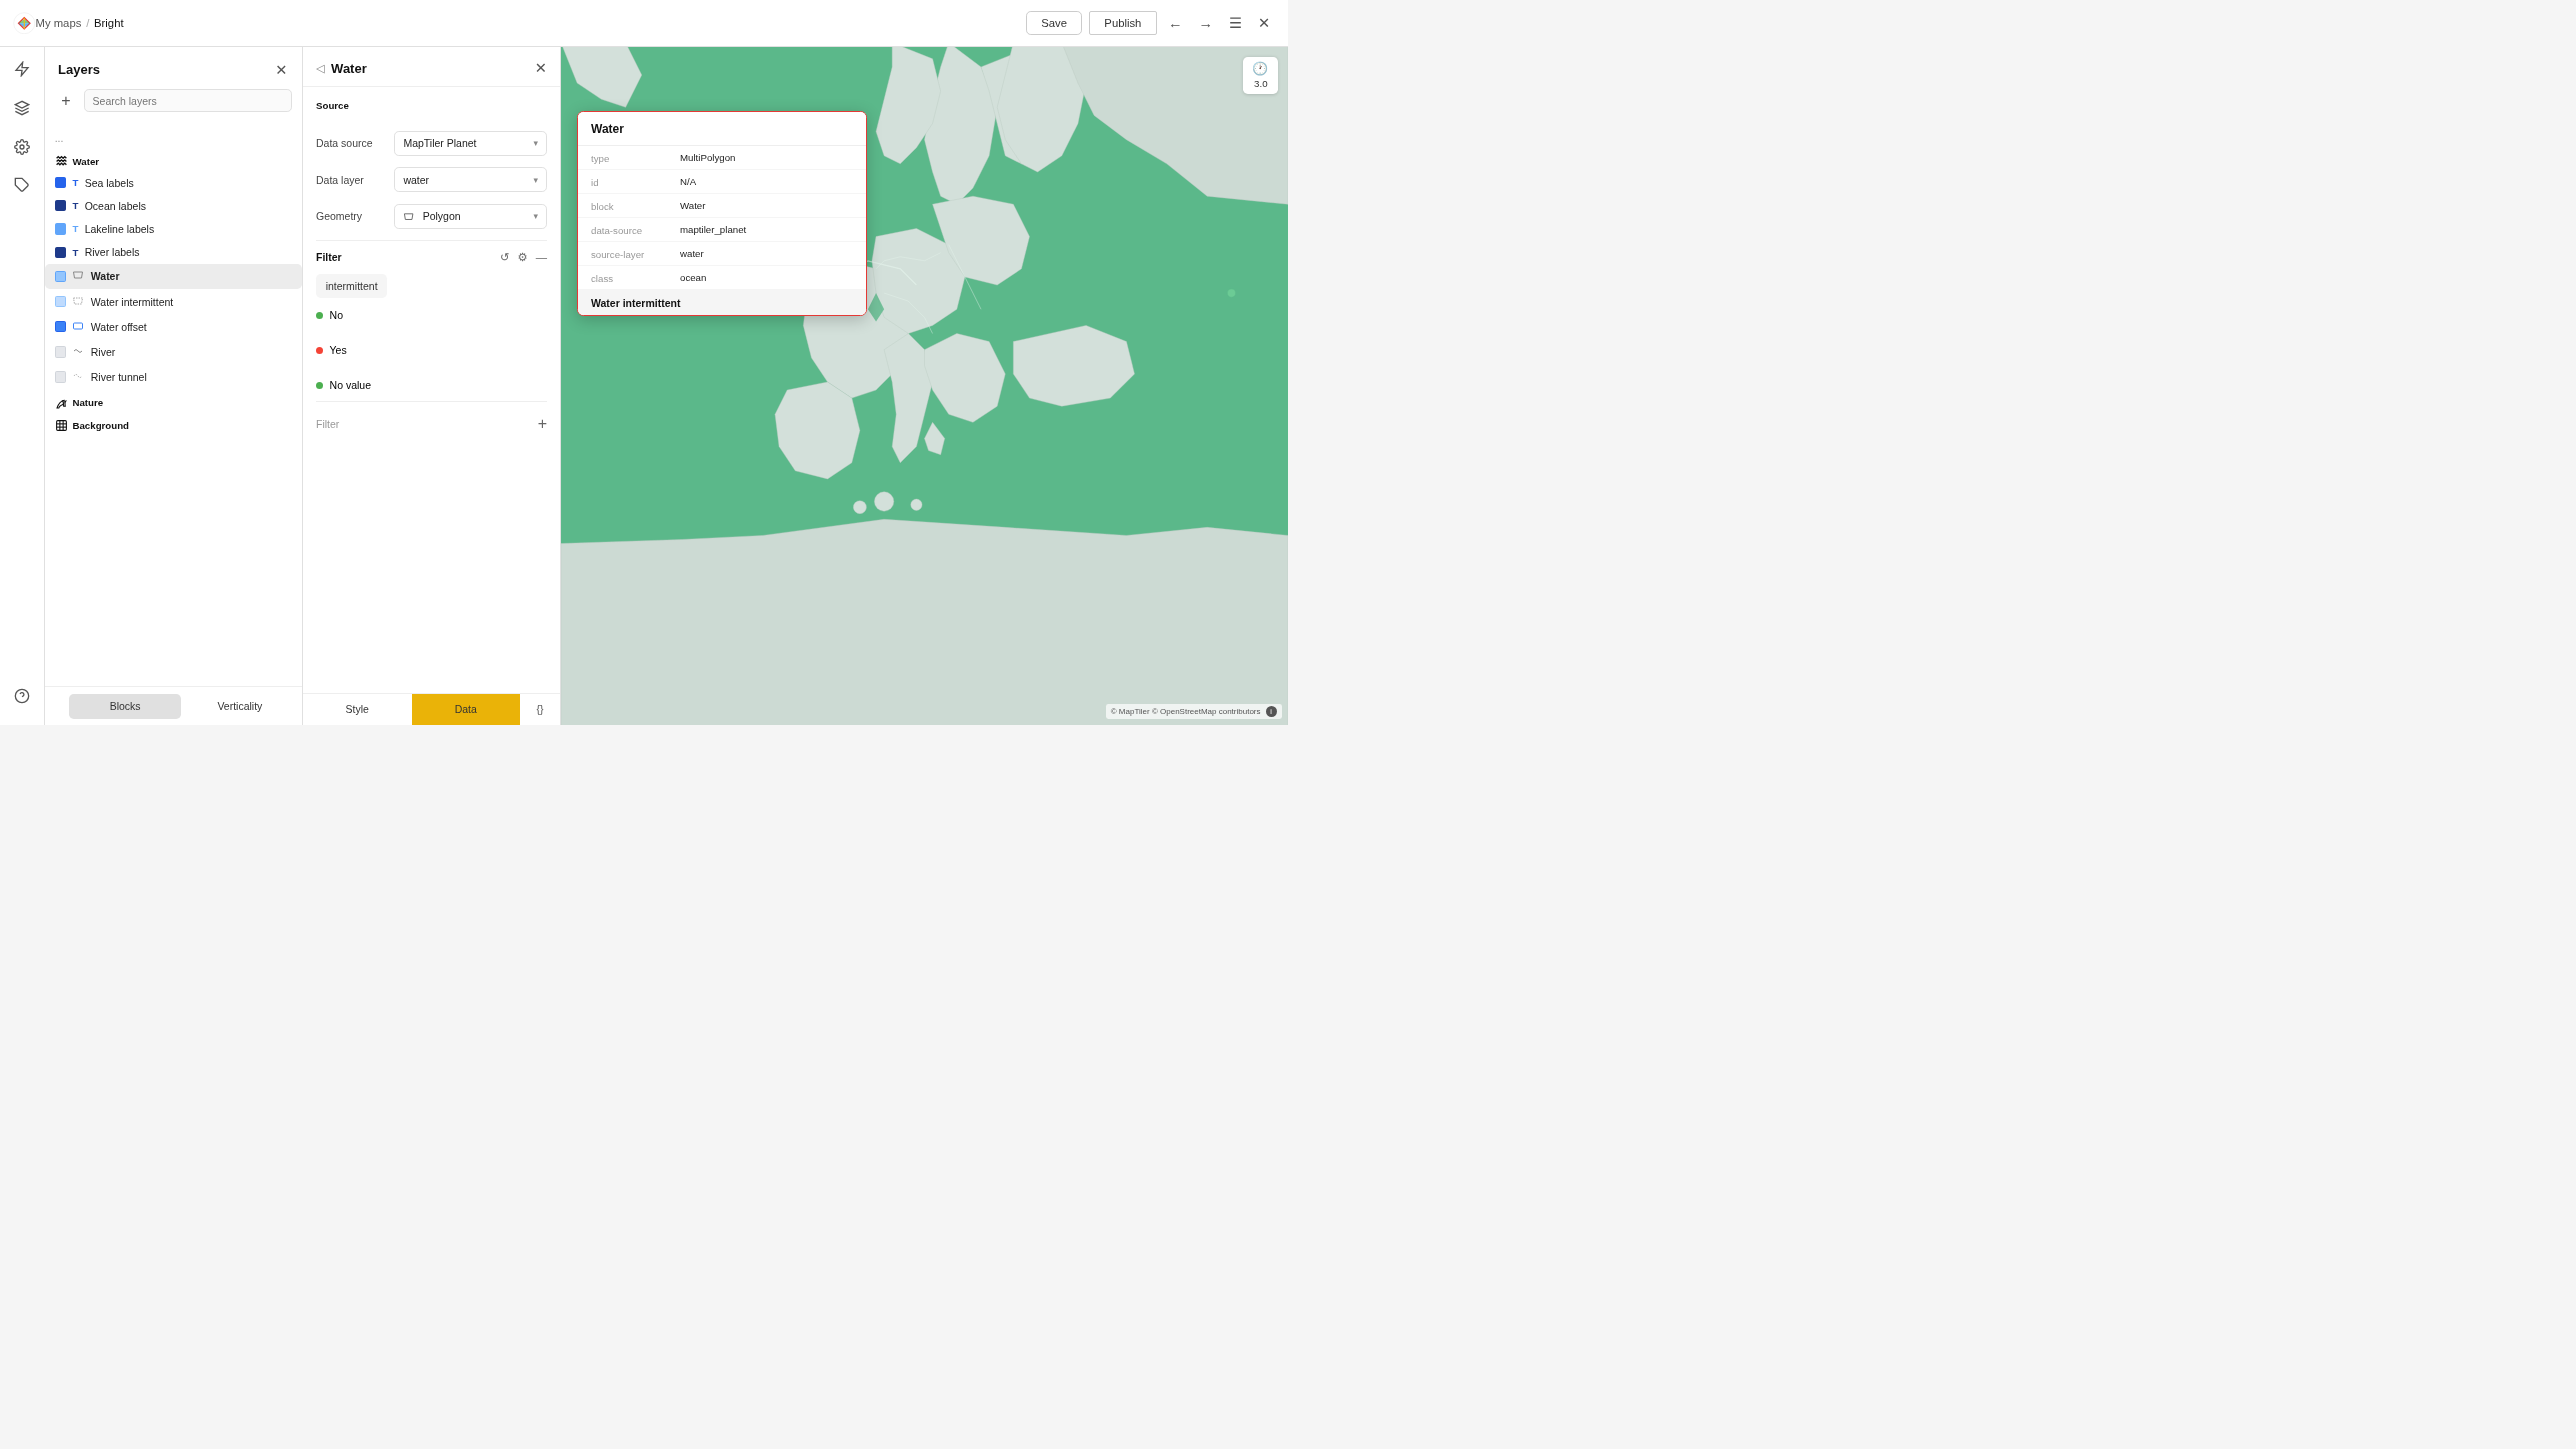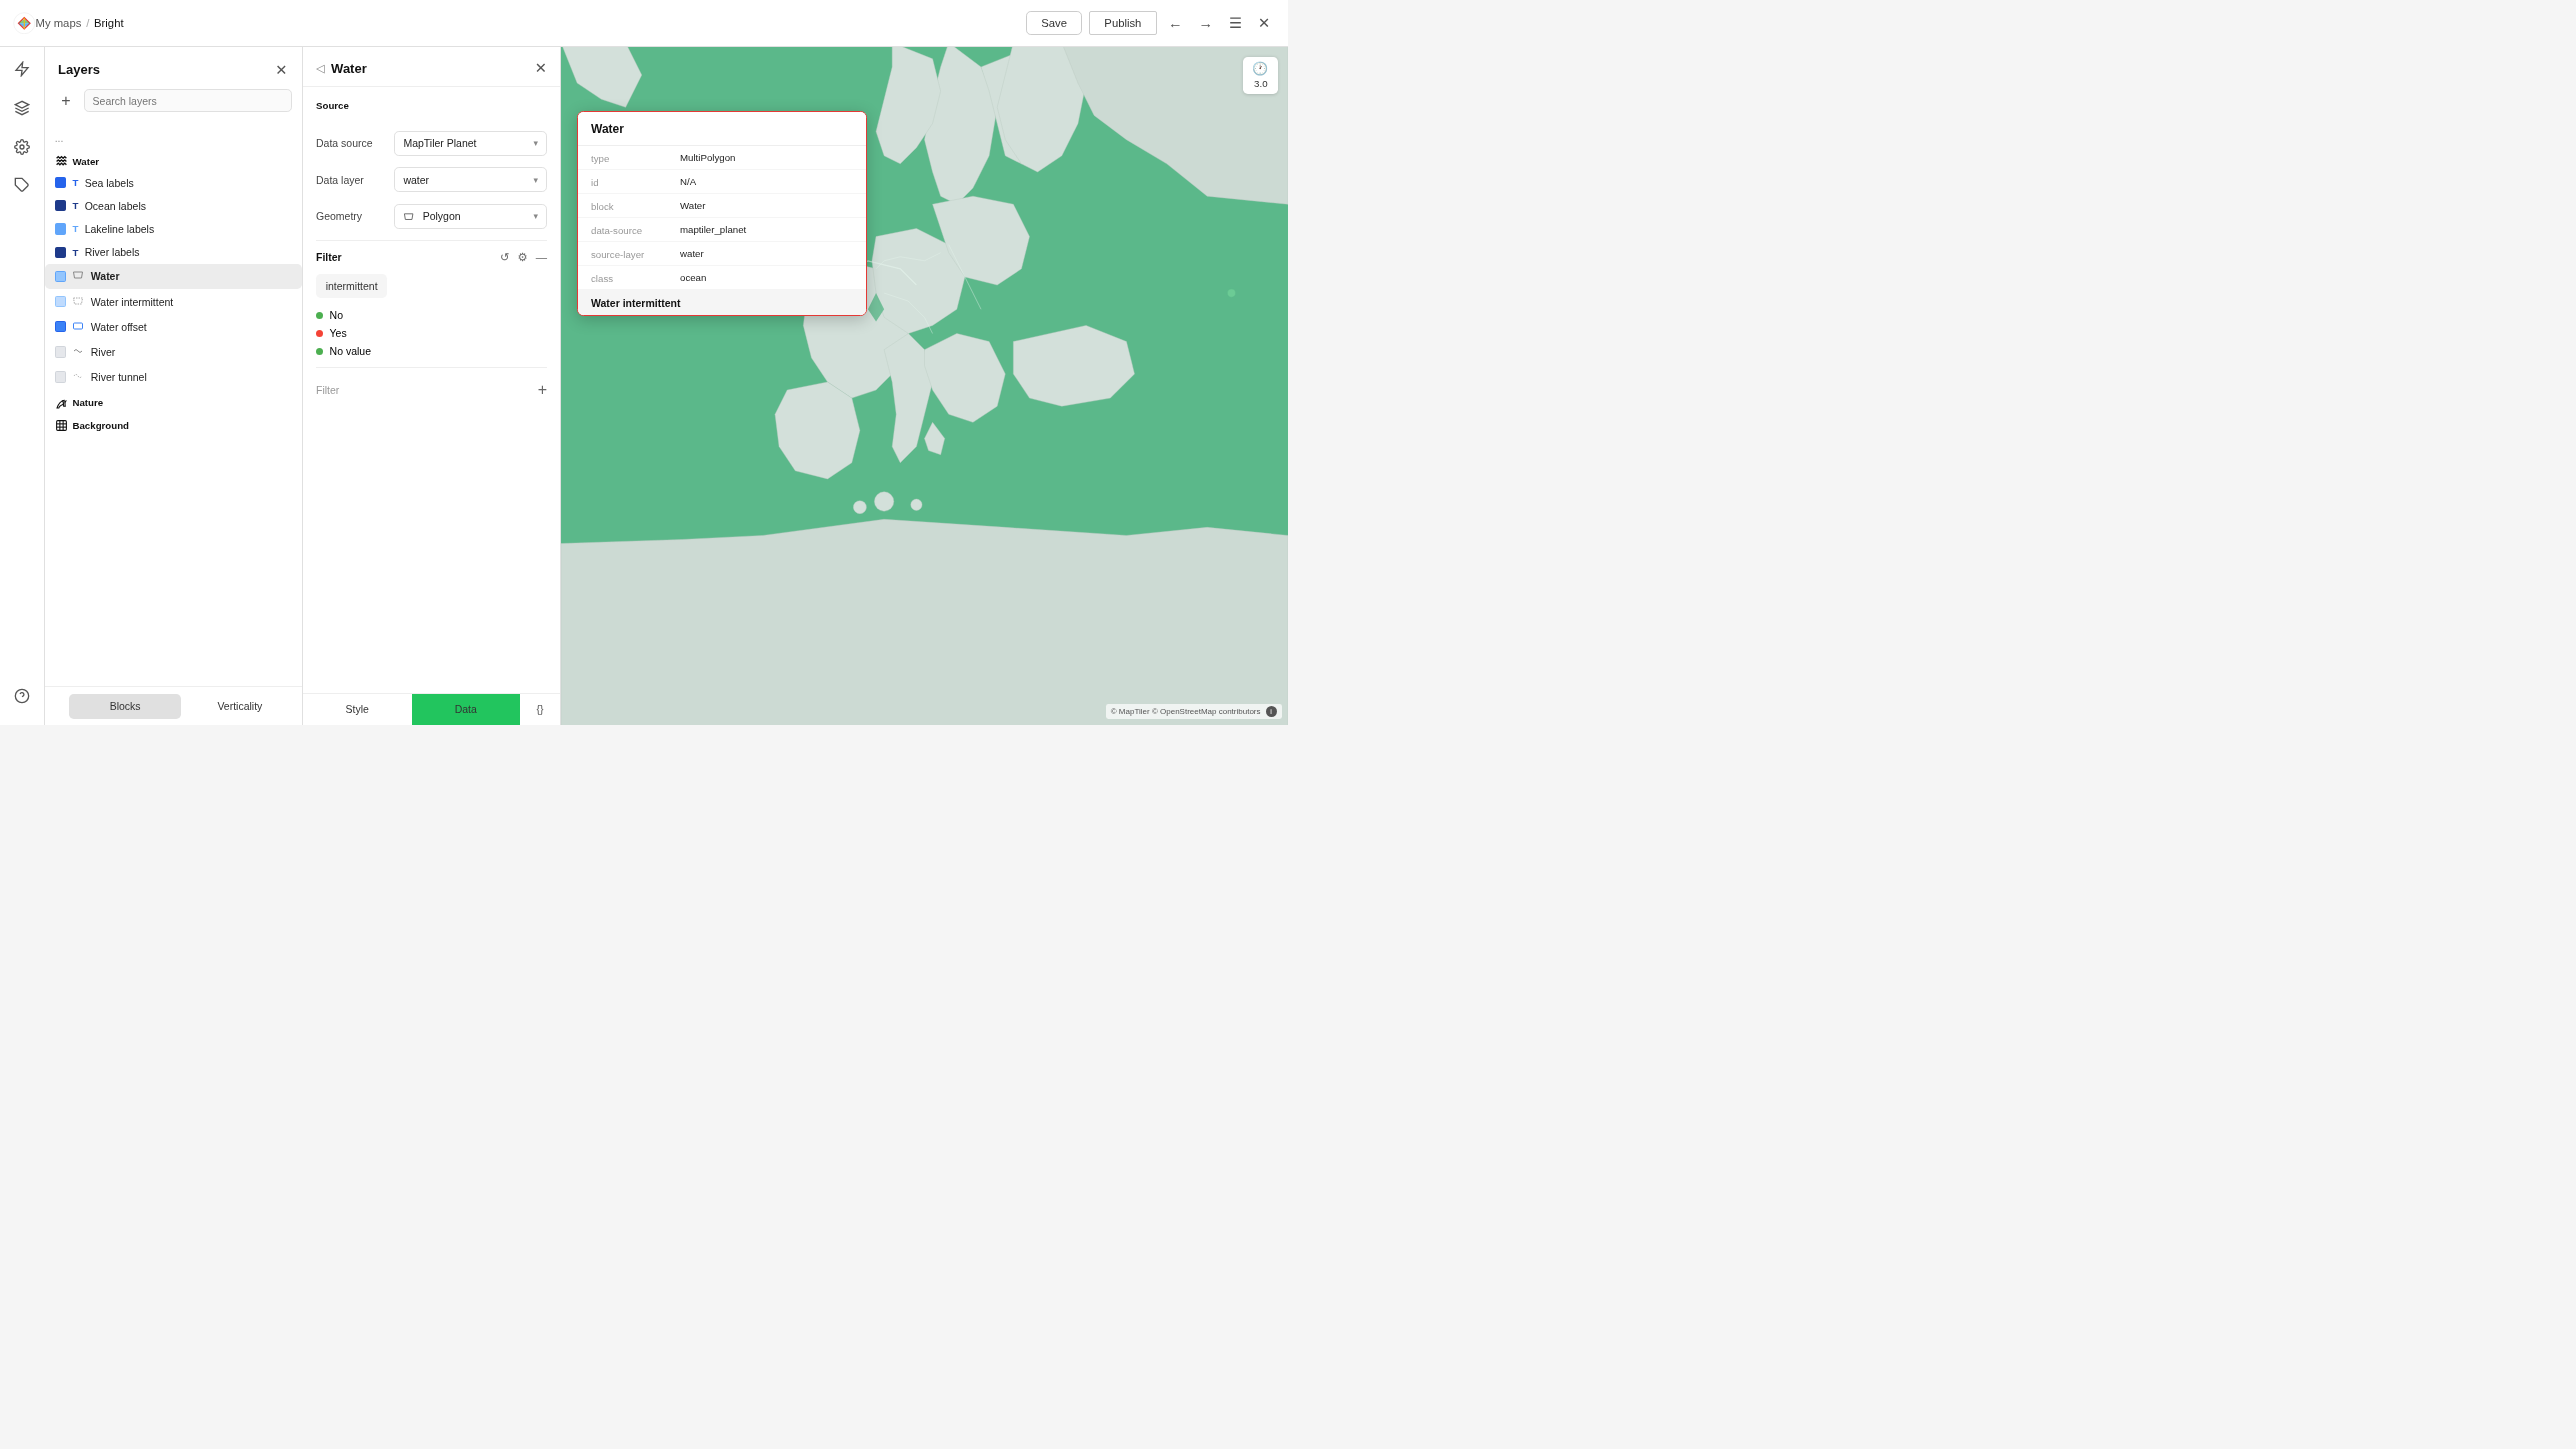--- a/index.html
+++ b/index.html
@@ -78,33 +78,33 @@
     .chevron { color: #888; font-size: 8.9px; }
     .divider { border: none; border-top: 0.8px solid #eee; margin: 9.7px 0; }
 
     .filter-header { display: flex; align-items: center; margin-bottom: 9.7px; }
     .filter-label { font-size: 10.5px; font-weight: 600; color: #111; flex: 1; }
     .filter-icons { display: flex; gap: 8px; }
     .filter-icon-btn { background: none; border: none; cursor: pointer; color: #666; font-size: 11.3px; }
 
     .filter-tag { background: #f5f5f5; border-radius: 4.8px; padding: 6.4px 9.7px; font-size: 10.5px; color: #333; margin-bottom: 8px; display: inline-block; }
 
-    .filter-options { display: flex; flex-direction: column; gap: 6px; margin-top: 3.2px; }
+    .filter-options { display: flex; flex-direction: column; gap: 23px; margin-top: 3.2px; }
     .filter-option { display: flex; align-items: center; gap: 6.4px; font-size: 10.5px; cursor: pointer; }
     .dot { width: 7.2px; height: 7.2px; border-radius: 50%; flex-shrink: 0; }
     .dot-green { background: #4caf50; }
     .dot-red { background: #f44336; }
 
     .add-filter-row { display: flex; align-items: center; margin-top: 13px; }
     .add-filter-label { font-size: 10.5px; color: #999; flex: 1; }
     .add-filter-btn { background: none; border: none; cursor: pointer; font-size: 16px; color: #666; }
 
     .center-footer { display: flex; border-top: 0.8px solid #eee; }
     .center-footer-tab { flex: 1; padding: 9.7px; text-align: center; font-size: 10.5px; cursor: pointer; color: #333; }
-    .center-footer-tab.active { background: #22c55e; font-weight: 500; border-radius: 0; }
+    .center-footer-tab.active { background: #eab308; font-weight: 500; border-radius: 0; }
     .center-footer-code { flex: 0 0 40px; padding: 9.7px; text-align: center; font-size: 10.5px; cursor: pointer; color: #555; }
 
     
     .map-area { flex: 1; position: relative; overflow: hidden; }
     .map-bg { width: 100%; height: 100%; background: #5bb88a; position: relative; }
 
     
     .map-popup {
       position: absolute; top: 64px; left: 16px; background: #fff;
       border-radius: 6.4px; box-shadow: 0 3.2px 16px rgba(0,0,0,0.2);

